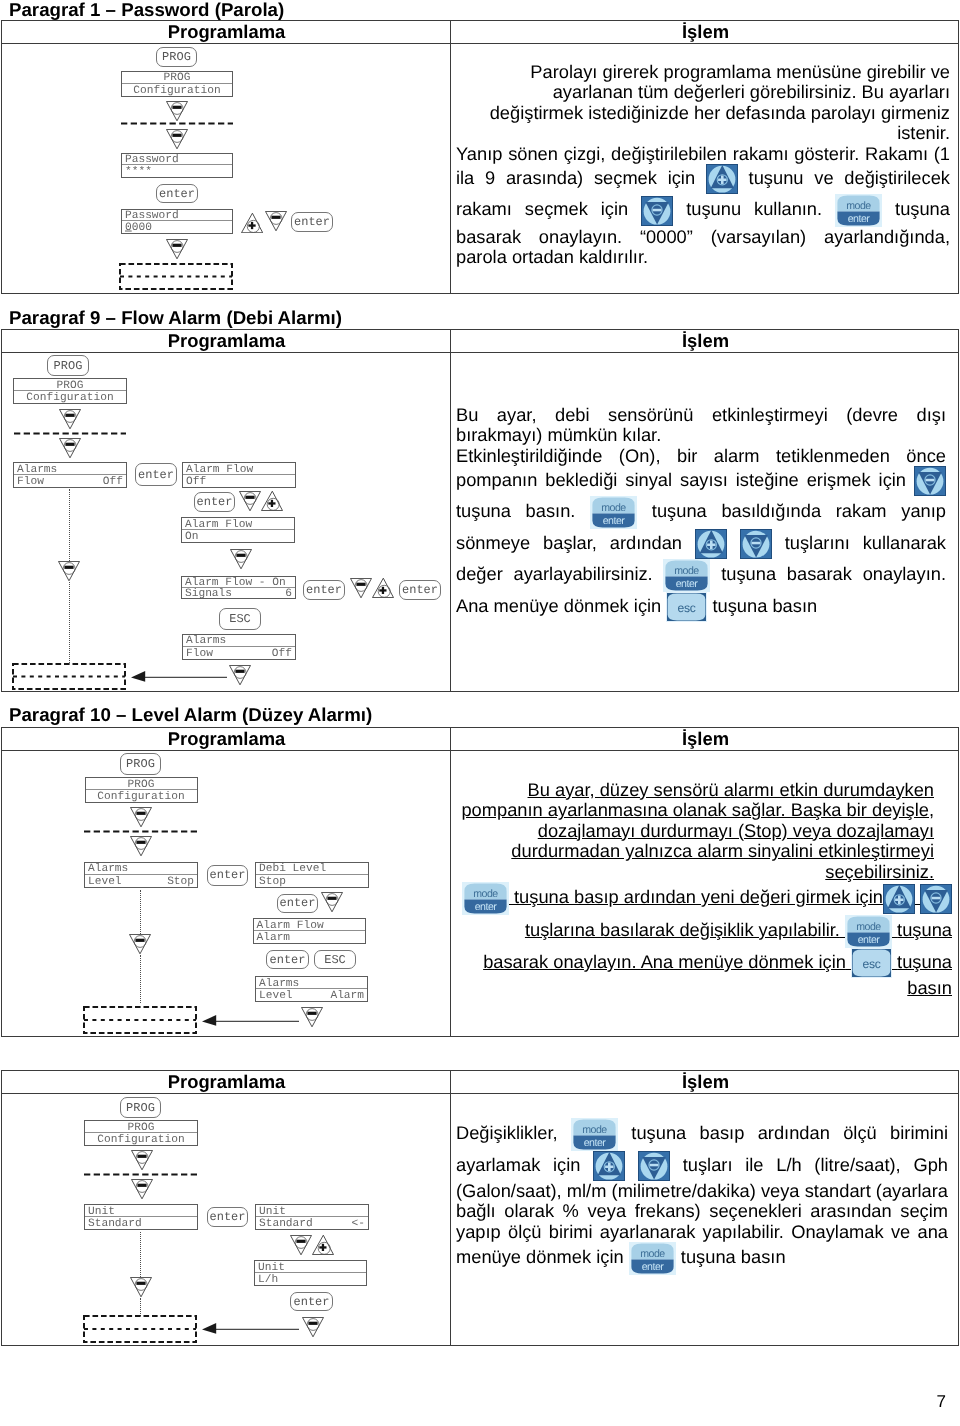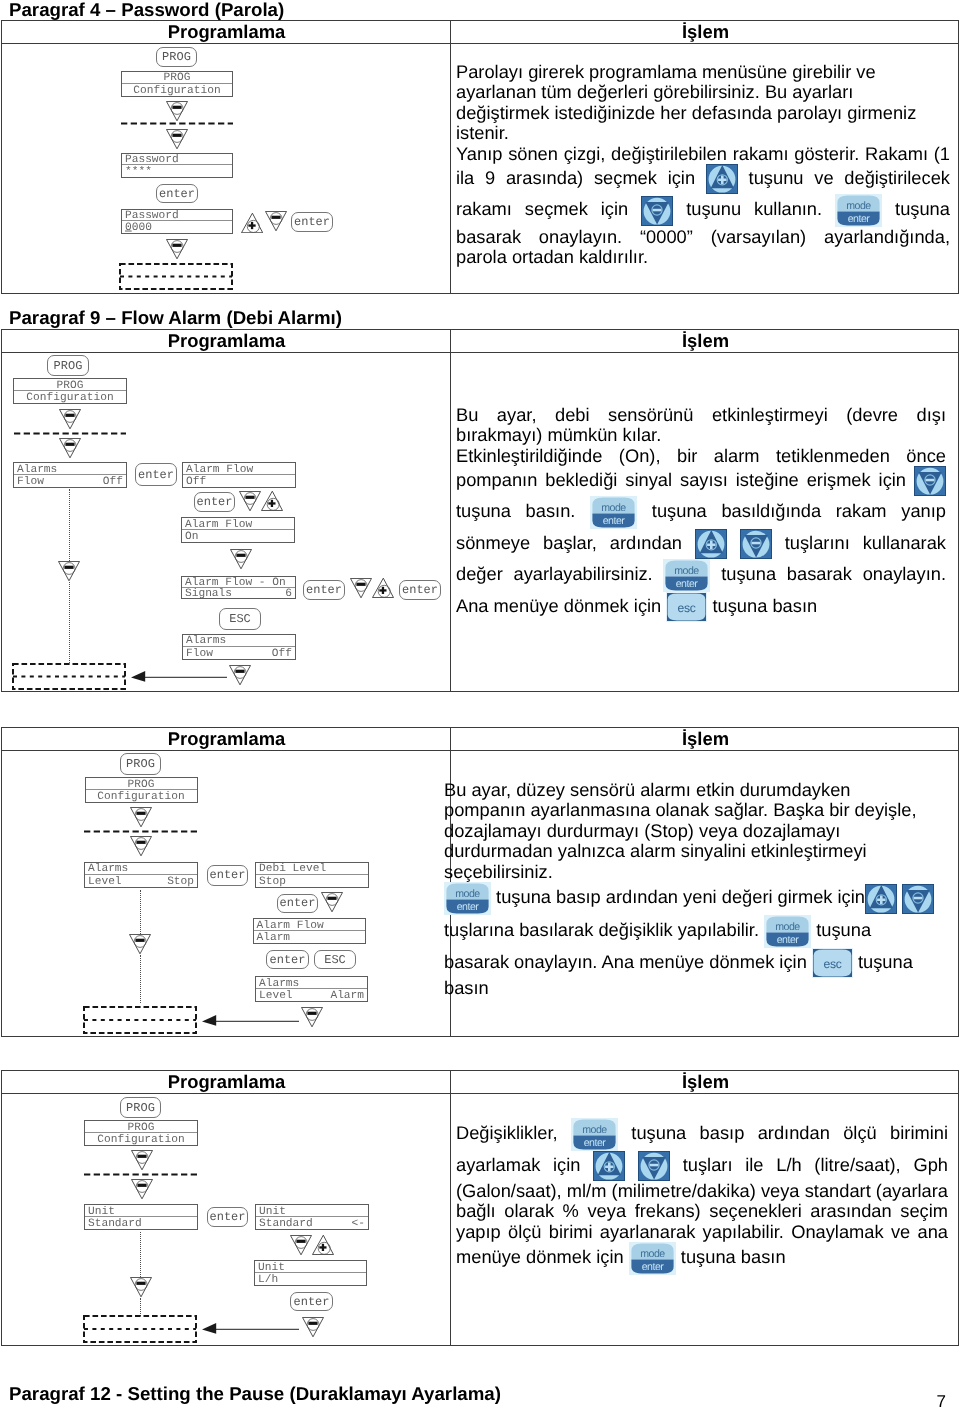--- a/index.html
+++ b/index.html
@@ -29,62 +29,62 @@
   .keycap span{position:absolute;left:0;right:0;top:50%;transform:translateY(-52%);}
 
   .arr{position:absolute;line-height:0;font-size:0;}
   .arr svg{display:block;}
   .dotline{position:absolute;width:0;border-left:1px dotted #4d4d4d;}
 
   
   .prose{position:absolute;font-size:18.3px;line-height:20.4px;color:#000;text-align:justify;
          text-justify:inter-word;}
   .prose p{margin:0;}
-  .prose .nj{text-align:left;}
+  .prose .nj{text-align:right;}
   .prose .small{font-size:14.6px;line-height:17px;}
   .ikon{display:inline-block;vertical-align:middle;position:relative;}
   .ikon svg{display:block;}
   .nobr{white-space:nowrap;}
 </style>
 </head>
 <body>
 
 <div class="page">
 
-  <div class="sec-head" style="left:9px;top:1px;">Paragraf 4 – Password (Parola)</div>
+  <div class="sec-head" style="left:9px;top:1px;">Paragraf 1 – Password (Parola)</div>
   <div class="tbl" style="left:1px;top:20px;width:958px;height:274px;">
     <div class="hdr"></div>
     <div class="vdiv" style="left:448px;"></div>
     <div class="colh" style="left:0;width:449px;">Programlama</div>
     <div class="colh" style="left:449px;width:509px;">İşlem</div>
   </div>
 
   <div class="sec-head" style="left:9px;top:309px;">Paragraf 9 – Flow Alarm (Debi Alarmı)</div>
   <div class="tbl" style="left:1px;top:329px;width:958px;height:363px;">
     <div class="hdr"></div>
     <div class="vdiv" style="left:448px;"></div>
     <div class="colh" style="left:0;width:449px;">Programlama</div>
     <div class="colh" style="left:449px;width:509px;">İşlem</div>
   </div>
 
+  <div class="sec-head" style="left:9px;top:706px;">Paragraf 10 – Level Alarm (Düzey Alarmı)</div>
   <div class="tbl" style="left:1px;top:727px;width:958px;height:310px;">
     <div class="hdr"></div>
     <div class="vdiv" style="left:448px;"></div>
     <div class="colh" style="left:0;width:449px;">Programlama</div>
     <div class="colh" style="left:449px;width:509px;">İşlem</div>
   </div>
 
   <div class="tbl" style="left:1px;top:1070px;width:958px;height:276px;">
     <div class="hdr"></div>
     <div class="vdiv" style="left:448px;"></div>
     <div class="colh" style="left:0;width:449px;">Programlama</div>
     <div class="colh" style="left:449px;width:509px;">İşlem</div>
   </div>
 
-  <div class="sec-head" style="left:9px;top:1385px;">Paragraf 12 - Setting the Pause (Duraklamayı Ayarlama)</div>
   <div class="pagenum" style="position:absolute;right:14px;top:1392px;font-size:17px;">7</div>
 
   <div id="diagram-layer">
       <div class="keycap" style="left:156px;top:47px;width:41px;height:20px;">
         <span>PROG</span>
       </div>
       <div class="lcd" style="left:121px;top:70.5px;width:112px;height:26px;">
         <div class="l1">
           <span class="ct">PROG</span>
         </div>
@@ -613,21 +613,21 @@
       <span class="ikon" style="width:41px;height:30px;"><svg width="41" height="30" viewBox="0 0 41 30">
             <rect x="0" y="0" width="41" height="30" fill="#e2f1fb"></rect>
             <rect x="1.0" y="1.0" width="39" height="28" fill="#2a5c8d"></rect>
             <path d="M1.6 7.5 Q1.6 1.6 11 1.6 H30 Q39.4 1.6 39.4 7.5 V22.5 Q39.4 28.4 30 28.4 H11 Q1.6 28.4 1.6 22.5 Z" fill="#b5d9ee"></path>
             <text x="20.5" y="20.4" font-family="Liberation Sans,sans-serif" font-size="12.2" fill="#35678f" text-anchor="middle" letter-spacing="-0.3">esc</text>
           </svg></span>
       <span>tuşuna basın</span>
     </p>
   </div>
 
-  <div class="prose" style="left:444px;top:780px;width:496px;">
+  <div class="prose" style="left:456px;top:780px;width:496px;text-decoration:underline;">
     <p class="nj" style="width:478px;">Bu ayar, düzey sensörü alarmı etkin durumdayken pompanın ayarlanmasına olanak sağlar. Başka bir deyişle, dozajlamayı durdurmayı (Stop) veya dozajlamayı durdurmadan yalnızca alarm sinyalini etkinleştirmeyi seçebilirsiniz.</p>
     <p class="nj">
       <span class="ikon" style="width:47px;height:33px;"><svg width="47" height="33" viewBox="0 0 47 33">
             <rect x="0" y="0" width="47" height="33" fill="#dcf0fa"></rect>
             <path d="M2.4 9.0 Q2.4 1.6 12.6 1.6 H34.4 Q44.6 1.6 44.6 9.0 V17.4 H2.4 Z" fill="#a7d0e7"></path>
             <path d="M2.4 17.4 H44.6 V24.8 Q44.6 31.4 34.4 31.4 H12.6 Q2.4 31.4 2.4 24.8 Z" fill="#35699f"></path>
             <text x="23.5" y="14.8" font-family="Liberation Sans,sans-serif" font-size="10.6" fill="#3e6f97" text-anchor="middle" letter-spacing="-0.5">mode</text>
             <text x="23.5" y="28.4" font-family="Liberation Sans,sans-serif" font-size="10.6" fill="#c4e3f5" text-anchor="middle" letter-spacing="-0.5">enter</text>
           </svg></span>
       <span>tuşuna basıp ardından yeni değeri girmek için</span><span class="nobr"><span class="ikon" style="width:32px;height:30px;"><svg width="32" height="30" viewBox="0 0 32 30">

